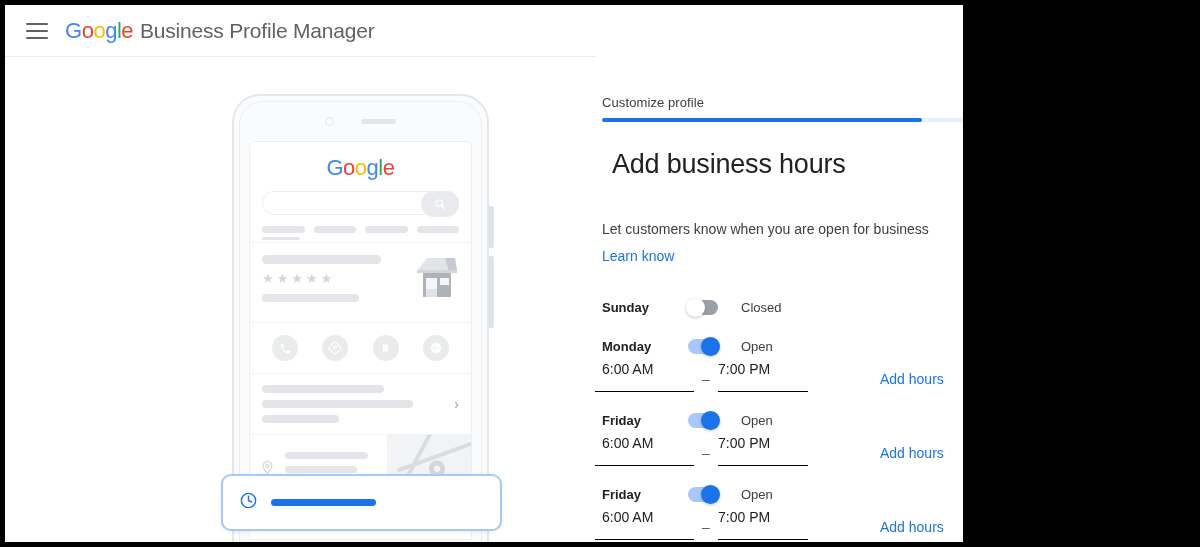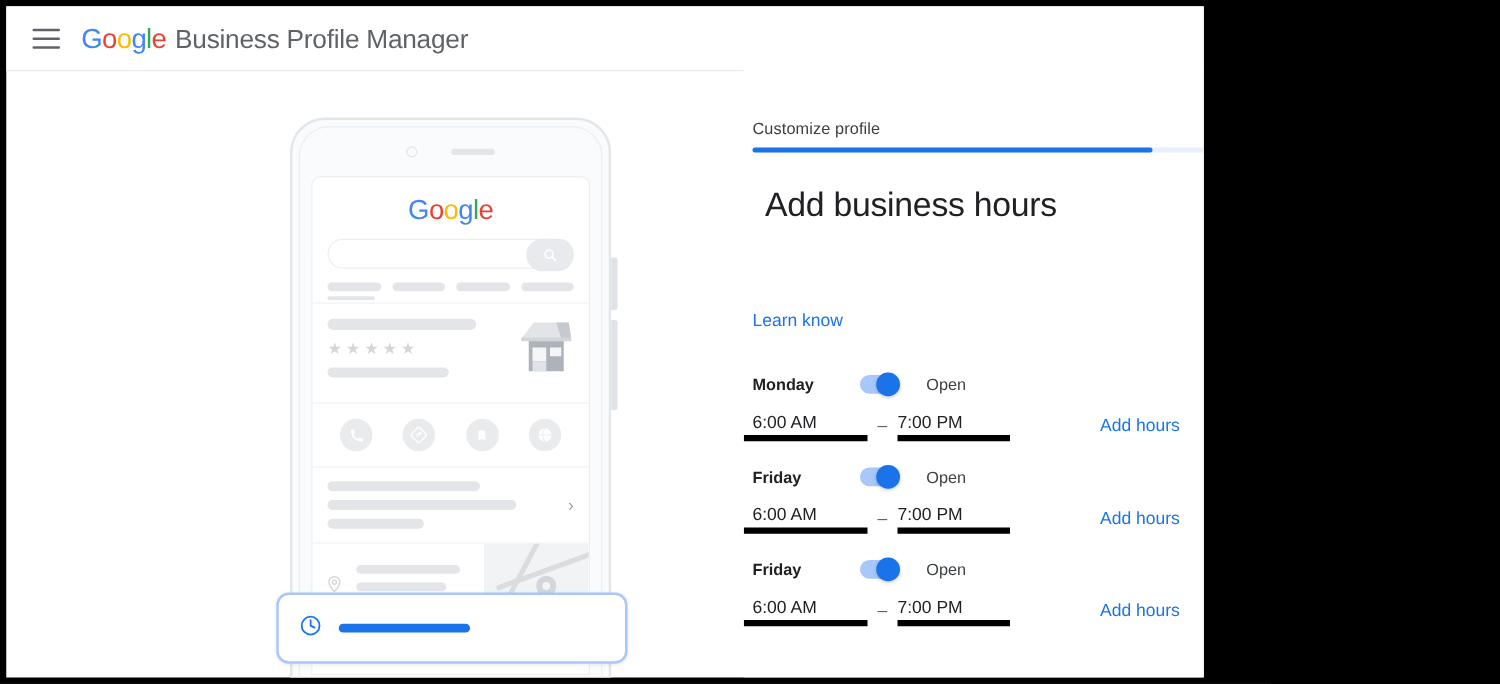--- a/index.html
+++ b/index.html
@@ -504,24 +504,24 @@
   .time-row {
     display:flex;
     align-items:flex-end;
     margin-top: 9px;
     height: 26px;
   }
   .time-field {
     width: 99px;
     padding-left: 7px;
     box-sizing:border-box;
-    border-bottom: 5px solid #000000;
+    border-bottom: 1px solid #000000;
     font-size: 14px;
     color: #202124;
-    padding-bottom: 3px;
+    padding-bottom: 14px;
     cursor: pointer;
   }
   .dash {
     width: 24px;
     text-align:center;
     color:#5f6368;
     font-size: 14px;
     padding-bottom: 5px;
   }
   .time-field.second { width: 90px; padding-left:0; }
@@ -709,24 +709,34 @@
 
   <div class="panel">
 
     <div class="tab-label">Customize profile</div>
 
     <div class="progress-track">
       <div class="progress-fill" style="width: 83%;"></div>
     </div>
 
     <div class="page-title">Add business hours</div>
+    <div class="subtitle">Let customers know when you are open for business</div>
     <a class="learn-more">Learn know</a>
 
     <div class="day-list">
 
+      <div class="day-row">
+        <div class="day-head">
+          <span class="day-name">Sunday</span>
+          <span class="toggle off">
+              <span class="knob"></span>
+            </span>
+          <span class="state-label">Closed</span>
+        </div>
+      </div>
 
       <div class="day-row">
         <div class="day-head">
           <span class="day-name">Monday</span>
           <span class="toggle on">
               <span class="knob"></span>
             </span>
           <span class="state-label">Open</span>
         </div>
         <div class="time-row">

